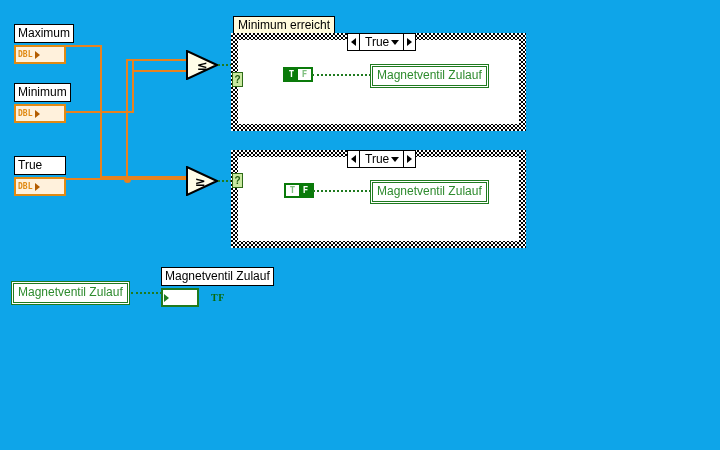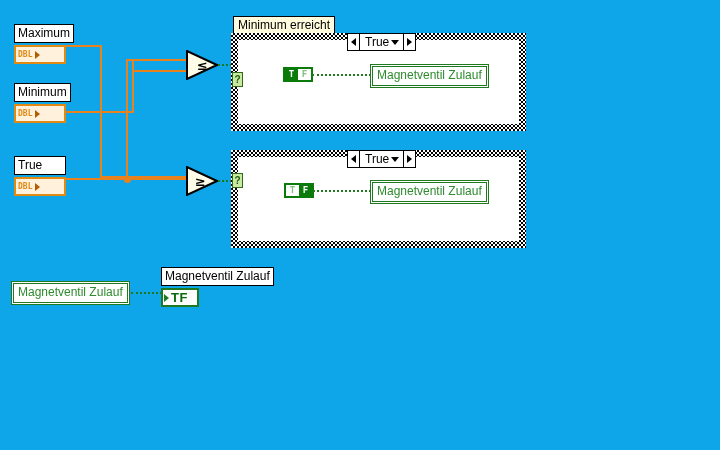--- a/index.html
+++ b/index.html
@@ -207,26 +207,27 @@
     padding: 0 3px 0 1px;
   }
   .bool-term .bt-arrow {
     width: 0; height: 0;
     border-top: 4px solid transparent;
     border-bottom: 4px solid transparent;
     border-left: 5px solid #1F7A1F;
     margin-right: 2px;
   }
   .bool-term .bt-text {
-    font-family: Liberation Sans, sans-serif;
-    font-size: 13px;
+    font-family: Liberation Serif, serif;
+    font-size: 10px;
     font-weight: bold;
     color: #0A6A0A;
     line-height: 9px;
     letter-spacing: 0.5px;
+    margin-left: 40px;
   }
 </style>
 </head>
 <body>
 
 <div id="canvas">
 
   <div class="abs wire-h" style="left:58px; top:45px; width:44px;"></div>
 
   <div class="abs wire-v" style="left:100px; top:45px; height:133px;"></div>

